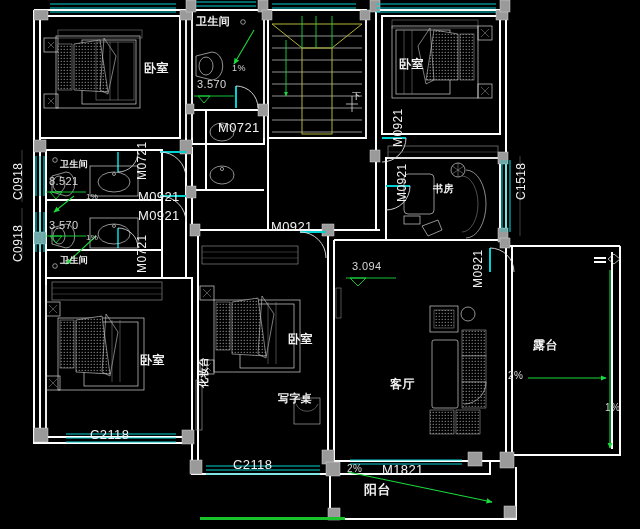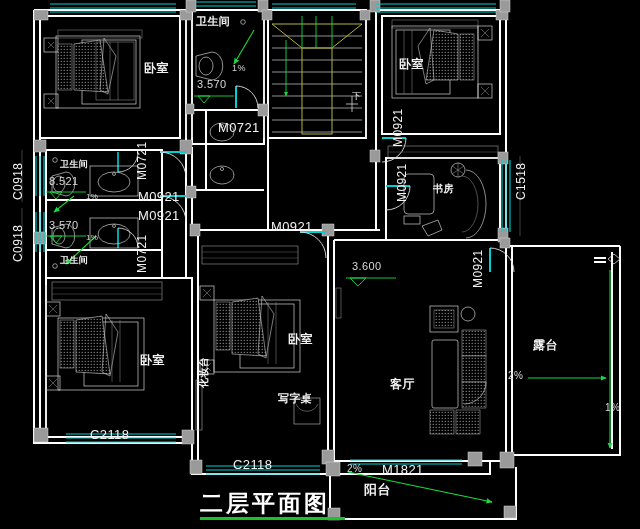--- a/index.html
+++ b/index.html
@@ -450,21 +450,21 @@
   <div class="lbl cn" style="left:390px;top:378px;font-size:12px;">客厅</div>
   <div class="lbl cn" style="left:533px;top:339px;font-size:12px;">露台</div>
   <div class="lbl cn" style="left:364px;top:483px;font-size:13px;">阳台</div>
 
   <div class="lbl cn" style="left:278px;top:393px;font-size:11px;">写字桌</div>
   <div class="lbl cn vert" style="left:199px;top:388px;font-size:10px;">化妆台</div>
 
   <div class="lbl dim" style="left:197px;top:79px;font-size:11px;">3.570</div>
   <div class="lbl dim" style="left:49px;top:176px;font-size:11px;">8.521</div>
   <div class="lbl dim" style="left:49px;top:220px;font-size:11px;">3.570</div>
-  <div class="lbl dim" style="left:352px;top:261px;font-size:11px;">3.600</div>
+  <div class="lbl dim" style="left:352px;top:261px;font-size:11px;">3.094</div>
 
   <div class="lbl dim" style="left:232px;top:64px;font-size:9px;">1%</div>
   <div class="lbl dim" style="left:86px;top:193px;font-size:8px;">1%</div>
   <div class="lbl dim" style="left:86px;top:234px;font-size:8px;">1%</div>
   <div class="lbl dim" style="left:508px;top:371px;font-size:10px;">2%</div>
   <div class="lbl dim" style="left:605px;top:403px;font-size:10px;">1%</div>
   <div class="lbl dim" style="left:347px;top:464px;font-size:10px;">2%</div>
 
   <div class="lbl" style="left:218px;top:121px;font-size:13px;">M0721</div>
   <div class="lbl vert" style="left:136px;top:180px;font-size:12px;">M0721</div>
@@ -478,16 +478,15 @@
   <div class="lbl" style="left:382px;top:463px;font-size:13px;">M1821</div>
 
   <div class="lbl vert" style="left:12px;top:200px;font-size:12px;">C0918</div>
   <div class="lbl vert" style="left:12px;top:262px;font-size:12px;">C0918</div>
   <div class="lbl vert" style="left:515px;top:200px;font-size:12px;">C1518</div>
   <div class="lbl" style="left:90px;top:428px;font-size:13px;">C2118</div>
   <div class="lbl" style="left:233px;top:458px;font-size:13px;">C2118</div>
 
   <div class="lbl" style="left:352px;top:92px;font-size:9px;font-family:'DejaVu Sans',sans-serif;">下</div>
 
-  <div class="title" style="left:200px;top:488px;">二层平面图</div>
   <div class="title-rule" style="left:200px;top:517px;width:145px;"></div>
 
 </div>
 
 </body></html>

